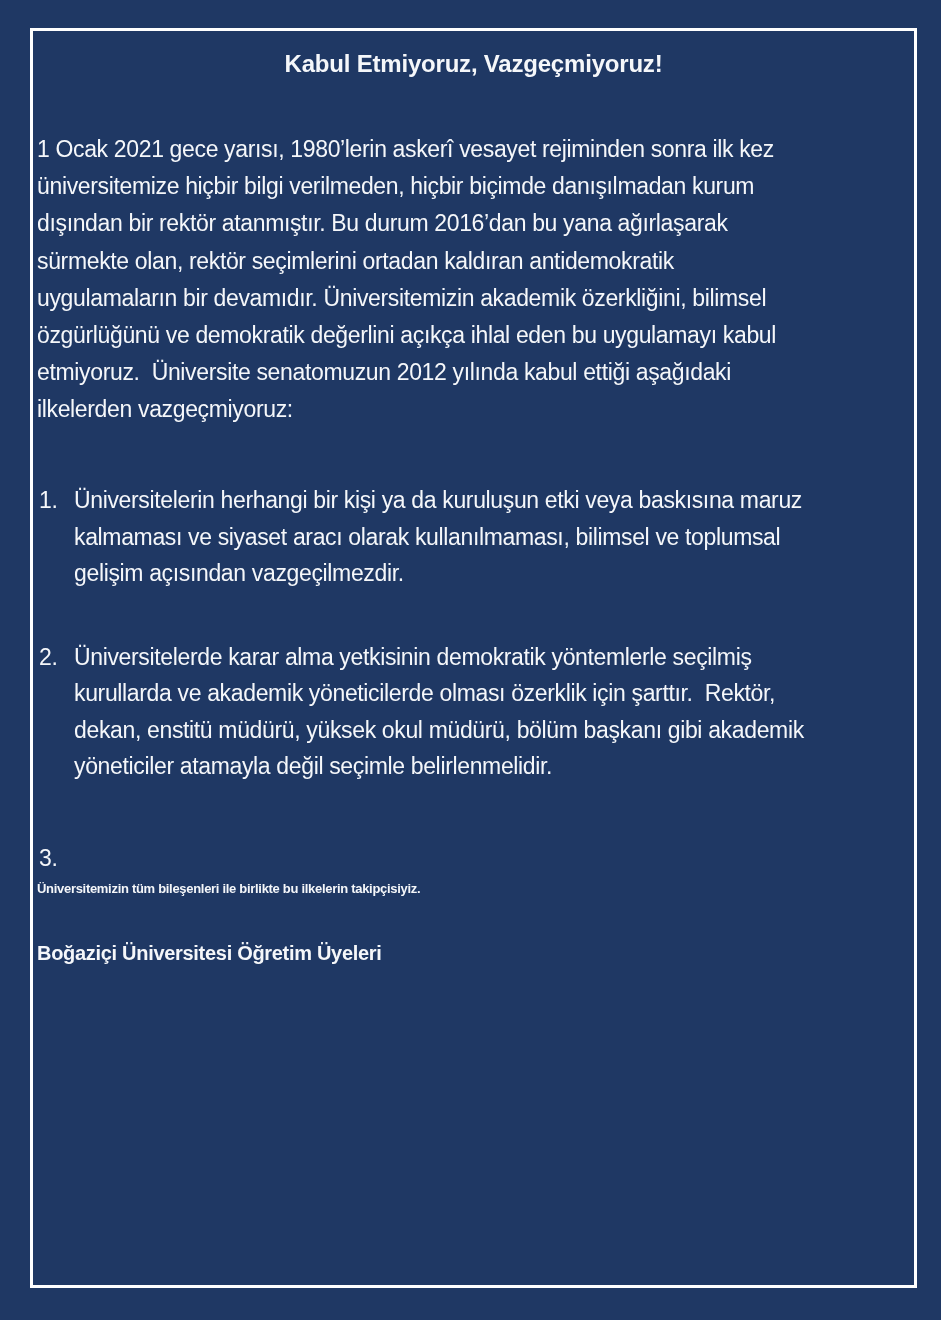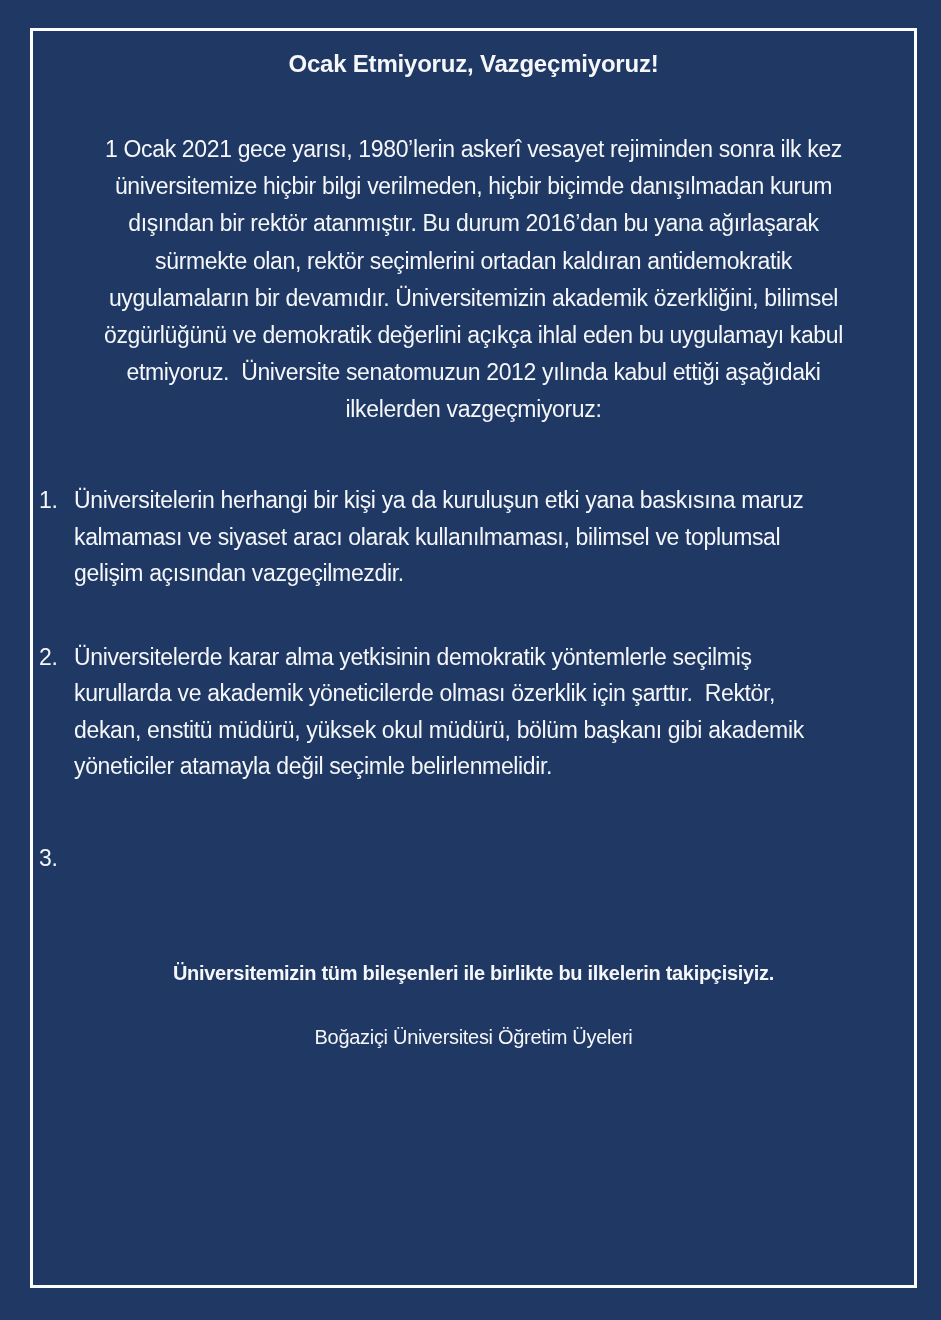--- a/index.html
+++ b/index.html
@@ -27,68 +27,66 @@
   .title{
     margin-top:17px;
     font-size:24px;font-weight:bold;line-height:31px;
     text-align:center;letter-spacing:-0.2px;
     white-space:nowrap;
   }
   .intro{
     margin-top:52px;
     font-size:23px;line-height:37.2px;letter-spacing:-0.35px;
     white-space:pre;
-    text-align:center;
   }
   .principle{
     display:flex;align-items:flex-start;
     font-size:23px;line-height:36.5px;letter-spacing:-0.35px;
     margin-left:2px;
   }
   .principle .num{flex:0 0 35px;width:35px;}
   .principle .ptext{white-space:pre;}
   .p1{margin-top:53.5px;}
   .p2{margin-top:47px;}
   .p3{margin-top:55px;}
   .closing{
-    margin-top:84px;
-    font-size:20px;font-weight:bold;line-height:26px;letter-spacing:-0.3px;
-    text-align:center;white-space:nowrap;
+    font-size:13px;font-weight:bold;line-height:26px;letter-spacing:-0.3px;
+    white-space:nowrap;
   }
   .signature{
     margin-top:38px;
-    font-size:20px;font-weight:normal;line-height:26px;letter-spacing:-0.3px;
-    text-align:center;
+    font-size:20px;font-weight:bold;line-height:26px;letter-spacing:-0.3px;
+    text-align:left;
   }
   .date{
     margin-top:39px;
     font-size:20px;font-weight:bold;line-height:26px;
     text-align:center;
   }
 </style>
 </head>
 <body>
 
 <div class="page">
   <div class="frame">
 
-    <h1 class="title">Ocak Etmiyoruz, Vazgeçmiyoruz!</h1>
+    <h1 class="title">Kabul Etmiyoruz, Vazgeçmiyoruz!</h1>
 
     <p class="intro">1 Ocak 2021 gece yarısı, 1980’lerin askerî vesayet rejiminden sonra ilk kez
 üniversitemize hiçbir bilgi verilmeden, hiçbir biçimde danışılmadan kurum
 dışından bir rektör atanmıştır. Bu durum 2016’dan bu yana ağırlaşarak
 sürmekte olan, rektör seçimlerini ortadan kaldıran antidemokratik
 uygulamaların bir devamıdır. Üniversitemizin akademik özerkliğini, bilimsel
 özgürlüğünü ve demokratik değerlini açıkça ihlal eden bu uygulamayı kabul
 etmiyoruz.  Üniversite senatomuzun 2012 yılında kabul ettiği aşağıdaki
 ilkelerden vazgeçmiyoruz:</p>
 
     <div class="principle p1">
       <span class="num">1.</span>
-      <span class="ptext">Üniversitelerin herhangi bir kişi ya da kuruluşun etki yana baskısına maruz
+      <span class="ptext">Üniversitelerin herhangi bir kişi ya da kuruluşun etki veya baskısına maruz
 kalmaması ve siyaset aracı olarak kullanılmaması, bilimsel ve toplumsal
 gelişim açısından vazgeçilmezdir.</span>
     </div>
 
     <div class="principle p2">
       <span class="num">2.</span>
       <span class="ptext">Üniversitelerde karar alma yetkisinin demokratik yöntemlerle seçilmiş
 kurullarda ve akademik yöneticilerde olması özerklik için şarttır.  Rektör,
 dekan, enstitü müdürü, yüksek okul müdürü, bölüm başkanı gibi akademik
 yöneticiler atamayla değil seçimle belirlenmelidir.</span>

